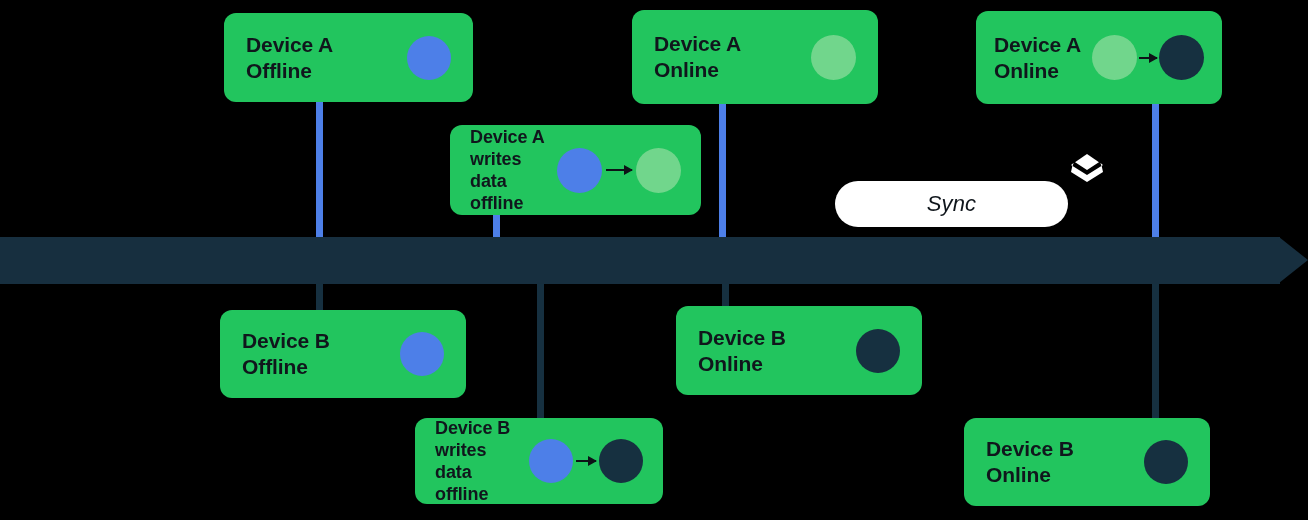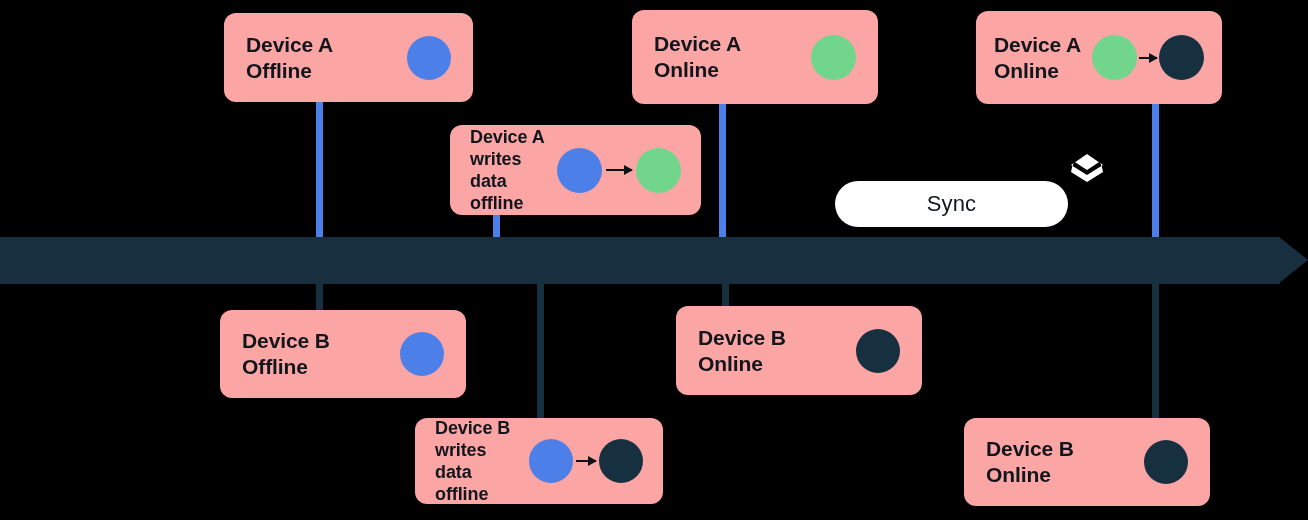--- a/index.html
+++ b/index.html
@@ -43,21 +43,21 @@
   .connector {
     position: absolute;
     width: 7px;
   }
   .connector.blue  { background: #4d7fe8; }
   .connector.navy  { background: #163040; }
 
   
   .card {
     position: absolute;
-    background: #fca5a5;
+    background: #22c55e;
     border-radius: 12px;
     box-sizing: border-box;
     display: flex;
     align-items: center;
     justify-content: space-between;
     padding: 0 22px;
   }
   .card-label {
     color: #10161c;
     font-weight: bold;
@@ -170,21 +170,21 @@
   <div class="card card-lg" style="left:976px; top:11px; width:246px; height:93px; padding:0 18px;">
     <div class="card-label">Device A
 Online</div>
     <div class="dots">
       <div class="dot green" style="width:45px;height:45px;"></div>
       <div class="arrow-glyph" style="width:18px;margin:0 2px;"></div>
       <div class="dot navy" style="width:45px;height:45px;"></div>
     </div>
   </div>
 
-  <div class="sync-pill" style="left:835px; top:181px; width:233px; height:46px;">
+  <div class="sync-pill" style="left:835px; top:181px; width:233px; height:46px;font-style:italic;">
     <span class="sync-label">Sync</span>
   </div>
 
   <svg class="layers-icon" viewBox="0 0 38 38">
     <polygon points="19,3 35,14 19,25 3,14" fill="#ffffff"></polygon>
     <polygon points="19,21 33,12 35,21 19,31 3,21 5,12" fill="#ffffff"></polygon>
     <polygon points="19,19 32,10.5 33.4,15 19,24 4.6,15 6,10.5" fill="#000000"></polygon>
   </svg>
 
   <div class="card card-lg" style="left:220px; top:310px; width:246px; height:88px;">

